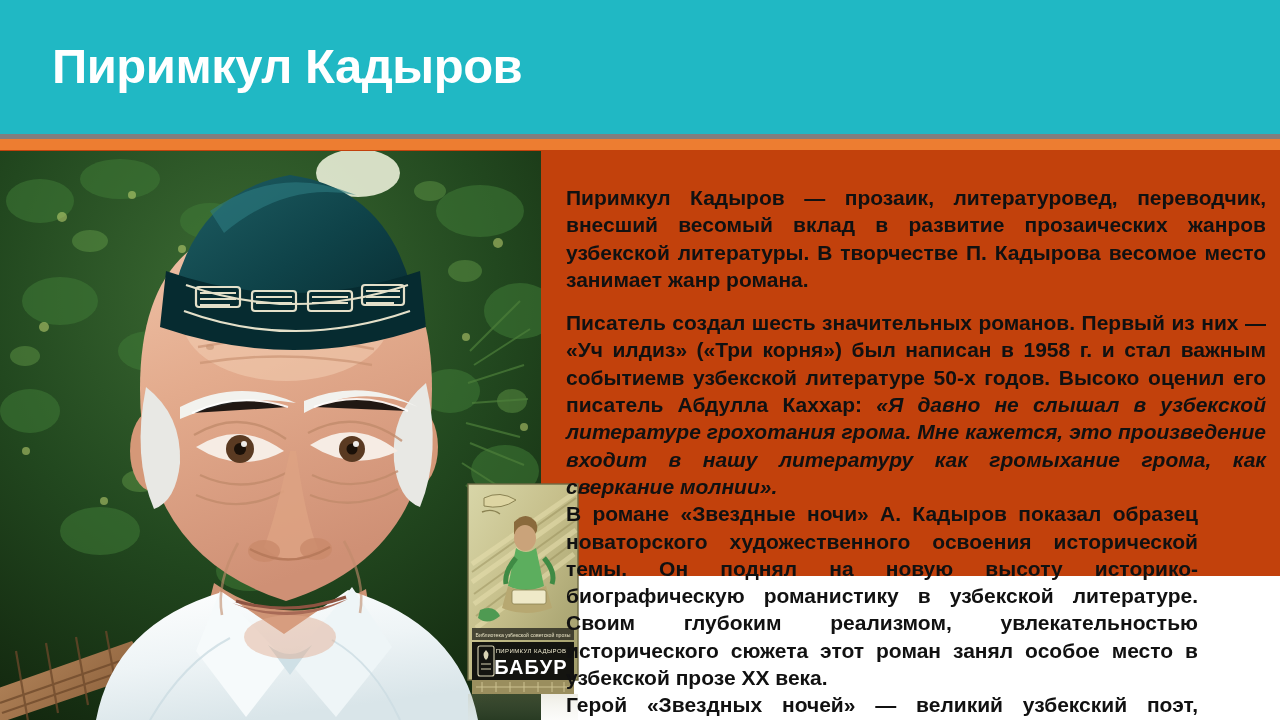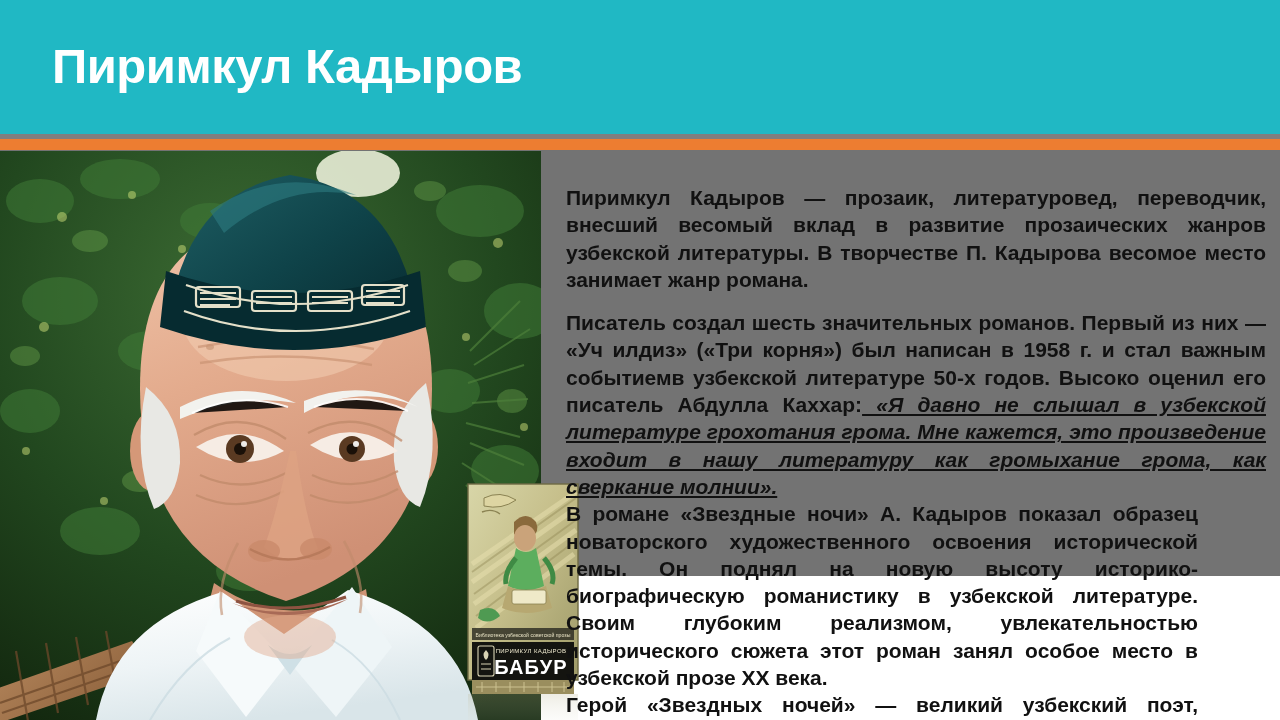--- a/index.html
+++ b/index.html
@@ -10,21 +10,21 @@
     height: 720px;
     overflow: hidden;
     background: #ffffff;
     font-family: "Liberation Sans", sans-serif;
   }
 
   #slide {
     position: relative;
     width: 1280px;
     height: 576px;
-    background: #737373;
+    background: #c2410c;
   }
 
   
   .header-band {
     position: absolute;
     left: 0; top: 0;
     width: 1280px;
     height: 134px;
     background: #20b8c4;
   }
@@ -92,21 +92,20 @@
     line-height: 1.30;
     text-align: justify;
   }
 
   .para { margin: 0 0 16px 0; }
   .para.tight { margin-bottom: 0; }
 
   .quote-italic {
     font-style: italic;
     font-weight: bold;
-    text-decoration: underline;
   }
 
   .para-indent {
     width: 632px;
     margin-bottom: 0;
   }
 
   .para-indent + .para-indent { margin-top: 0; }
 </style>
 </head>

